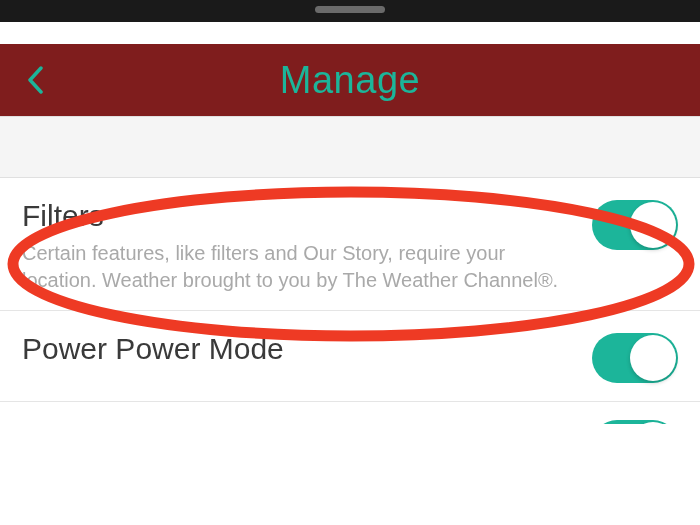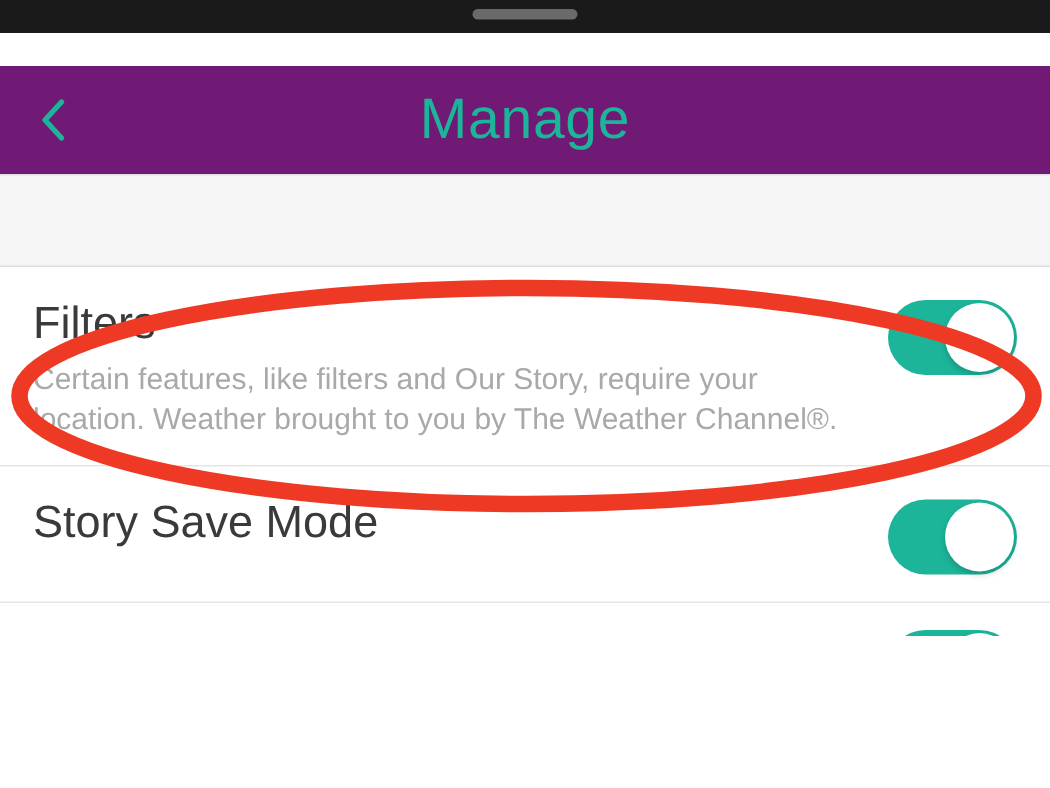--- a/index.html
+++ b/index.html
@@ -45,21 +45,21 @@
       padding: 0 40px;
       font-size: 13px;
       font-weight: 500;
       color: #000;
       overflow: hidden;
     }
     
     .nav-header {
       width: 100%;
       height: 72px;
-      background: #701a75;
+      background: #7f1d1d;
       display: flex;
       align-items: center;
       position: relative;
     }
     
     .back-button {
       position: absolute;
       left: 18px;
       top: 50%;
       transform: translateY(-50%);
@@ -214,21 +214,21 @@
       <div class="row-title">Filters</div>
       <div class="row-desc">Certain features, like filters and Our Story, require your location. Weather brought to you by The Weather Channel®.</div>
     </div>
     <div class="toggle">
       <div class="toggle-knob"></div>
     </div>
   </div>
 
   <div class="settings-row">
     <div class="row-text">
-      <div class="row-title">Story Save Mode</div>
+      <div class="row-title">Power Power Mode</div>
     </div>
     <div class="toggle">
       <div class="toggle-knob"></div>
     </div>
   </div>
 
   <div class="settings-row row-partial cutoff">
     <div class="row-text">
       <div class="row-title">Travel Mode</div>
     </div>

